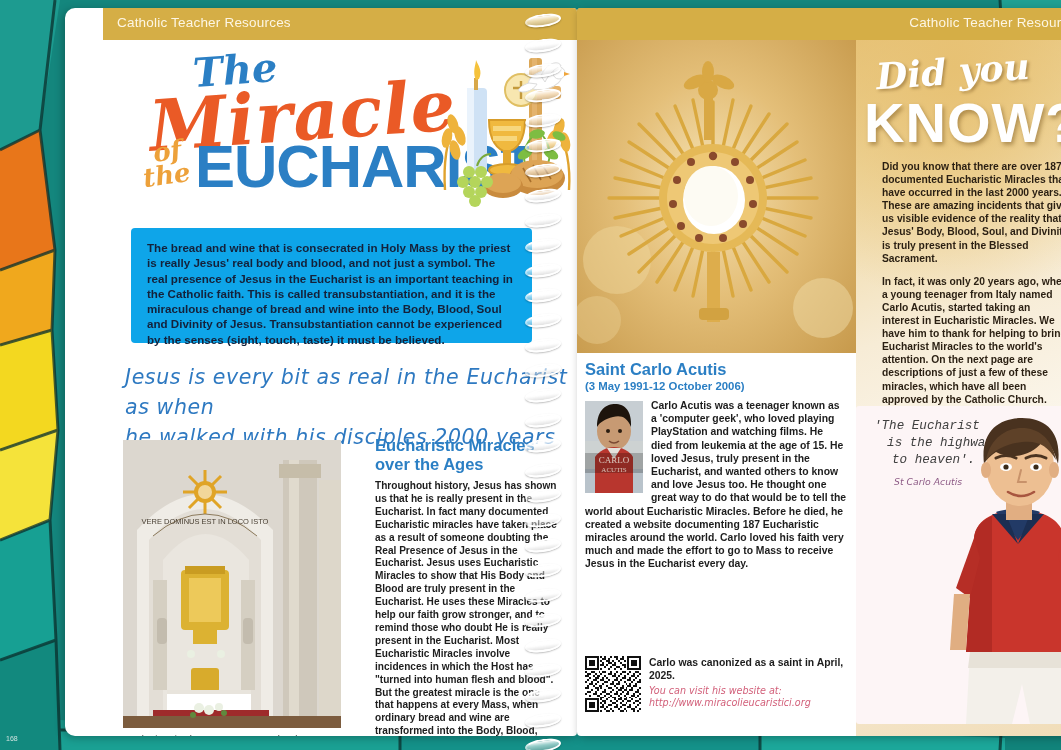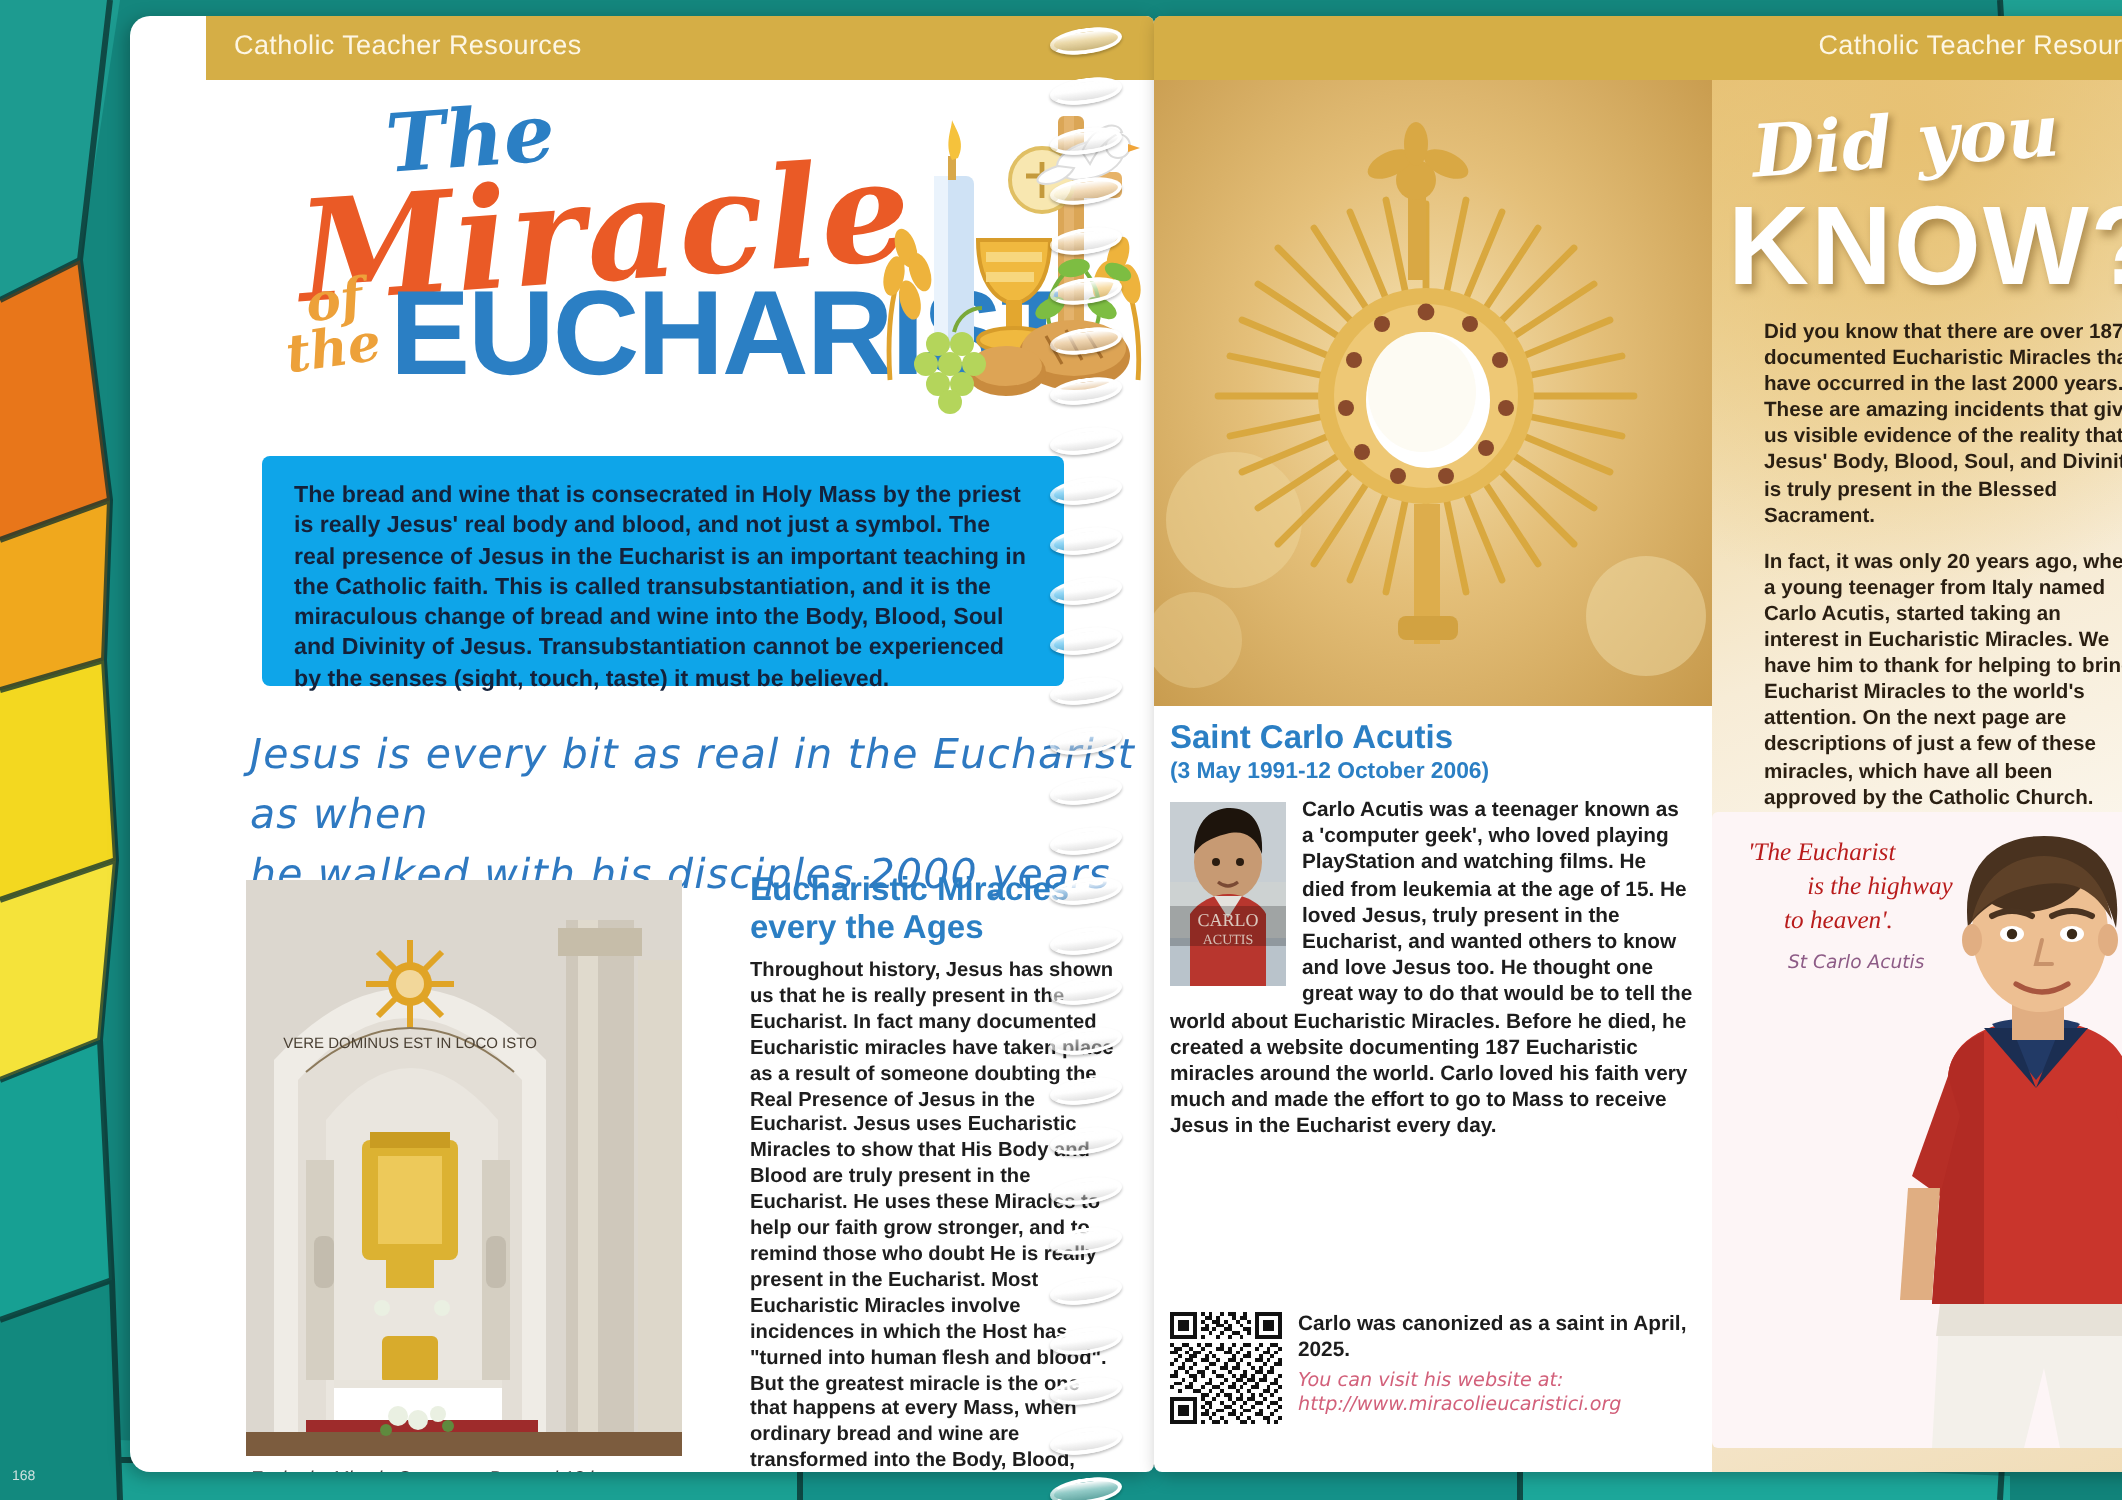--- a/index.html
+++ b/index.html
@@ -147,22 +147,22 @@
     margin:0 0 10px 0; font-size:10.3px; line-height:13.1px;
     color:#2a1f12; font-weight:bold;
   }
 
   .quote-card {
     position:absolute; left:279px; top:398px; width:245px; height:318px;
     background:#fdf5f6; border-radius:3px; overflow:hidden;
   }
   .quote-txt {
     position:absolute; left:18px; top:12px; width:130px;
-    font-family:Liberation Serif, serif; font-style:italic;
-    color:#b91c1c; font-size:12.6px; line-height:17px;
+    font-family:Liberation Mono, monospace; font-style:italic;
+    color:#404040; font-size:12.6px; line-height:17px;
   }
   .quote-txt .l2 { padding-left:2px;text-align:center; }
   .quote-txt .l3 { padding-left:18px; }
   .quote-attr {
     position:absolute; left:38px; top:70px; font-size:9.3px; color:#8d5b86;
     font-family:"DejaVu Sans", sans-serif; font-style:italic;
   }
   .carlo-art { position:absolute; left:78px; top:10px; width:170px; height:308px; }
 
   
@@ -382,21 +382,21 @@
 
           <rect x="34" y="178" width="10" height="26" rx="4" fill="#c3bcae"></rect>
           <rect x="120" y="178" width="10" height="26" rx="4" fill="#c3bcae"></rect>
         </svg>
       </div>
       <div class="photo-cap">Eucharist Miracle Santarem, Portugal 13th century</div>
 
       <div class="col-right">
         <h2>
           <span>Eucharistic Miracles</span><br>
-          <span>every the Ages</span>
+          <span>over the Ages</span>
         </h2>
         <p>Throughout history, Jesus has shown us that he is really present in the Eucharist. In fact many documented Eucharistic miracles have taken place as a result of someone doubting the Real Presence of Jesus in the Eucharist. Jesus uses Eucharistic Miracles to show that His Body and Blood are truly present in the Eucharist. He uses these Miracles to help our faith grow stronger, and to remind those who doubt He is really present in the Eucharist. Most Eucharistic Miracles involve incidences in which the Host has "turned into human flesh and blood". But the greatest miracle is the one that happens at every Mass, when ordinary bread and wine are transformed into the Body, Blood, Soul, and Divinity of Jesus!</p>
       </div>
 
     </div>
   </div>
 
   <div class="page right">
     <div class="right-inner">
 

